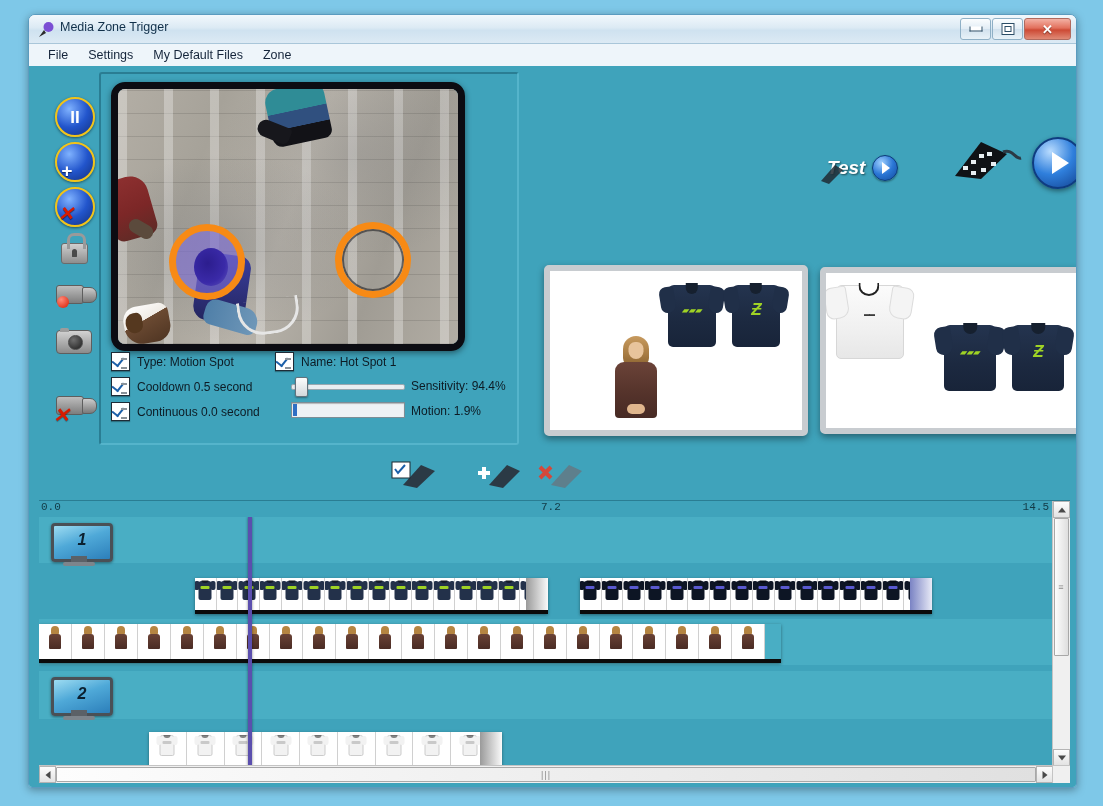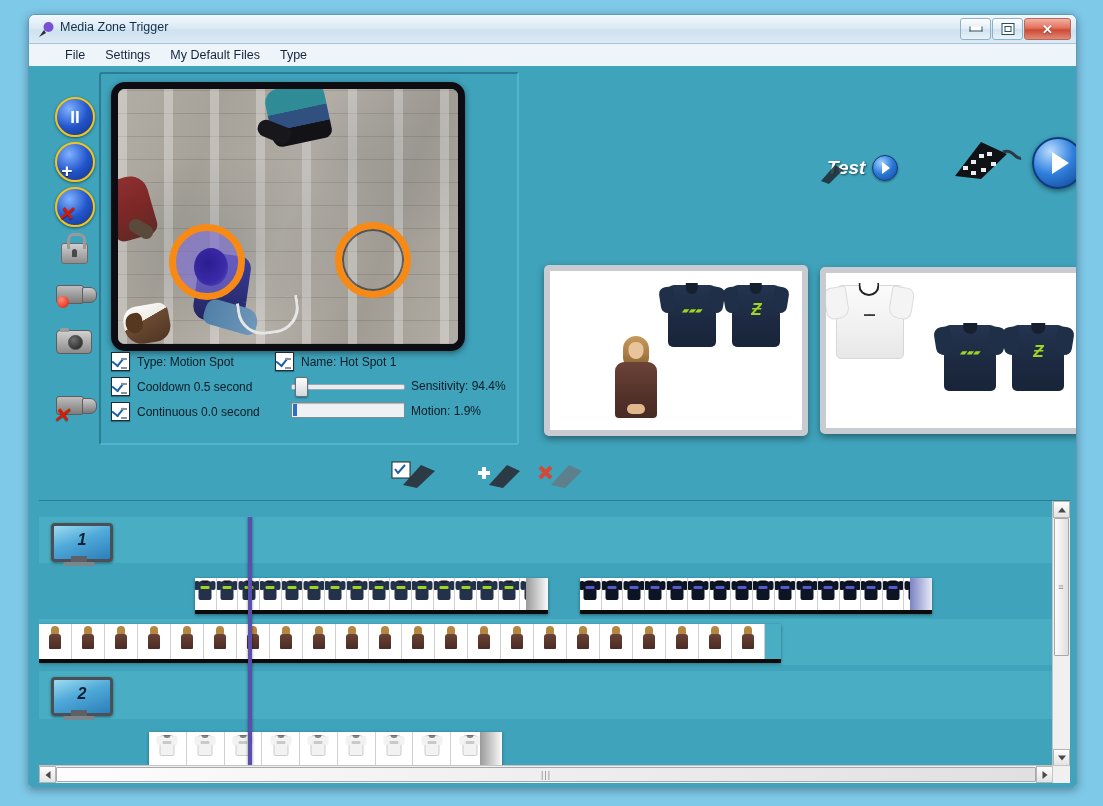--- a/index.html
+++ b/index.html
@@ -30,21 +30,21 @@
     text-shadow:0 1px 1px rgba(0,0,0,.45);}
   .min-glyph{display:block;width:11px;height:4px;border:1px solid #2b4d66;
     border-top:none;background:#fff;}
   .max-glyph{display:block;width:11px;height:10px;border:1px solid #2b4d66;
     background:#fff;position:relative;}
   .max-glyph:after{content:"";position:absolute;left:2px;top:2px;right:2px;bottom:2px;
     border:1px solid #2b4d66;}
 
   
   .menubar{height:22px;background:#eef5fa;border-bottom:1px solid #bcd5e5;
-    display:flex;align-items:center;padding-left:26px;}
+    display:flex;align-items:center;padding-left:9px;}
   .menu-item{font-size:12.5px;color:#14243a;padding:2px 10px;cursor:default;}
 
   
   .body-area{position:absolute;left:0;top:51px;right:0;bottom:0;background:#3fa3bb;}
 
   
   .tool-strip{position:absolute;left:22px;top:28px;width:56px;text-decoration:underline;}
   .tool-btn{width:46px;height:44px;margin-bottom:1px;position:relative;}
 
   .orb{position:absolute;left:4px;top:3px;width:36px;height:36px;border-radius:50%;
@@ -327,21 +327,21 @@
       <div class="wbtn close">
           <i>✕</i>
         </div>
     </div>
   </div>
 
   <div class="menubar">
     <div class="menu-item">File</div>
     <div class="menu-item">Settings</div>
     <div class="menu-item">My Default Files</div>
-    <div class="menu-item">Type</div>
+    <div class="menu-item">Zone</div>
   </div>
 
   <div class="body-area">
 
     <div class="group-box"></div>
 
     <div class="tool-strip">
       <div class="tool-btn">
         <div class="orb">
           <i class="orb-g">II</i>
@@ -508,20 +508,25 @@
       <div class="zoom-slider-track"></div>
       <div class="zoom-thumb"></div>
       <div class="magnifier" style="left:742px;top:58px;">
         <div class="mag-lens"></div>
           <div class="mag-handle"></div>
         <div class="mag-sign" style="left:1px;top:10px;">–</div>
       </div>
     </div>
 
     <div class="timeline">
+      <div class="ruler">
+        <span style="left:2px;">0.0</span>
+        <span style="left:502px;">7.2</span>
+        <span style="right:4px;">14.5</span>
+      </div>
 
       <div class="tl-canvas">
         <div class="track-band" style="top:0;height:46px;"></div>
         <div class="track-band" style="top:102px;height:46px;"></div>
         <div class="track-band" style="top:154px;height:48px;"></div>
 
         <div class="mon" style="left:12px;top:6px;">
           <div class="mon-screen">
               <div class="mon-num">1</div>
             </div>

